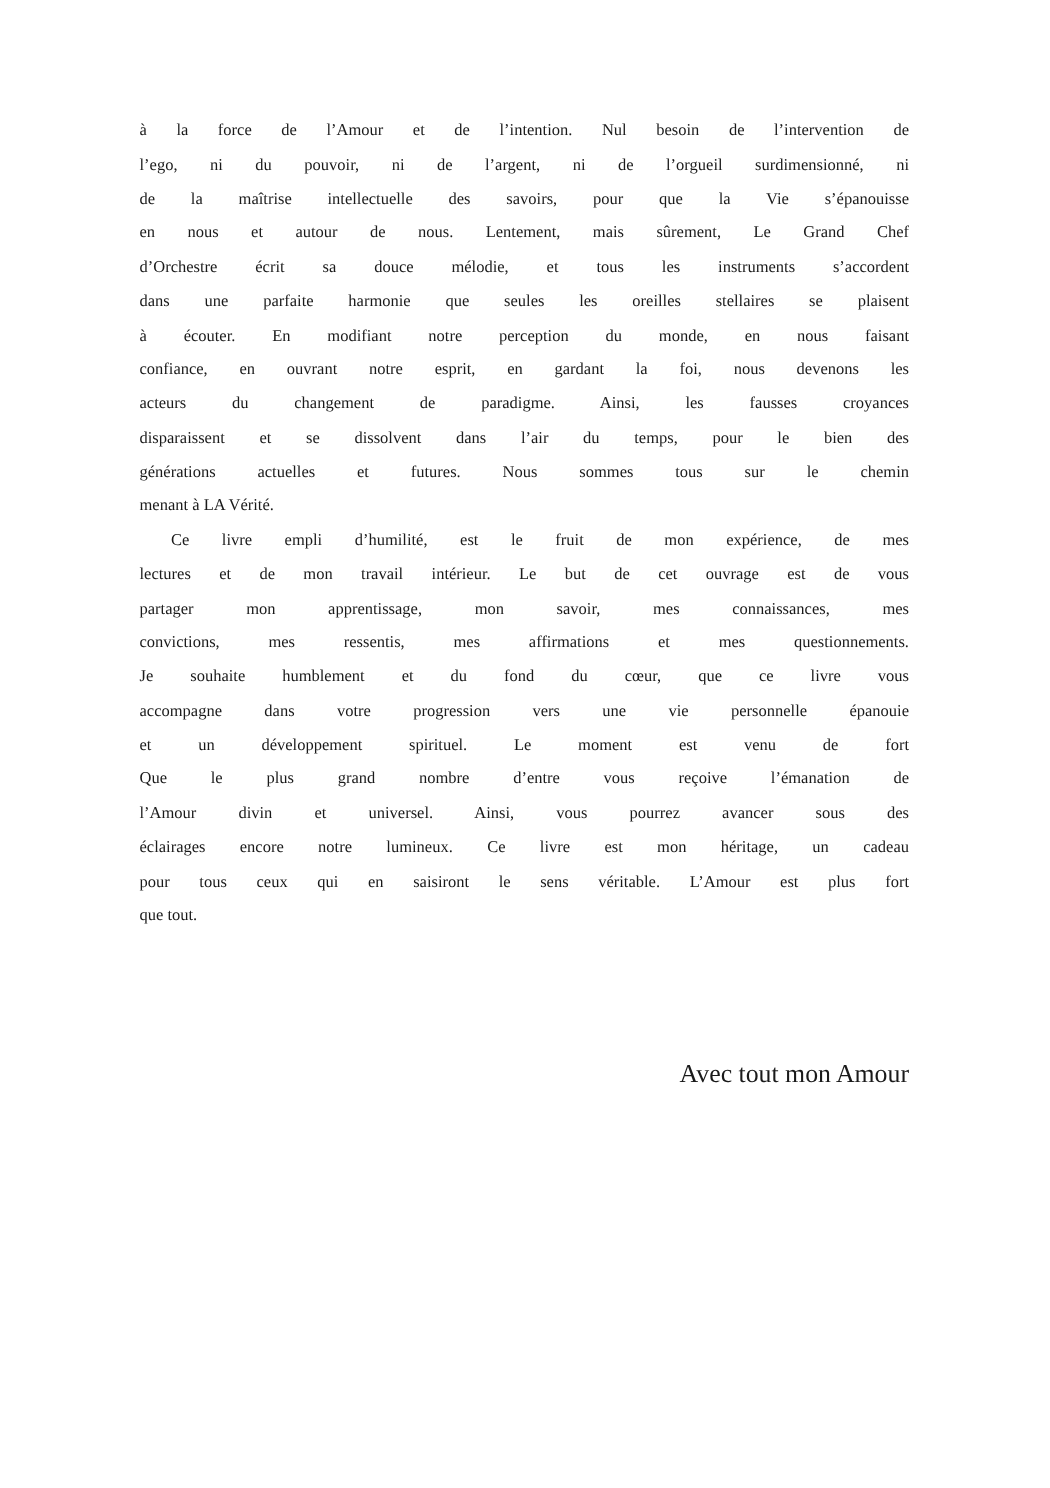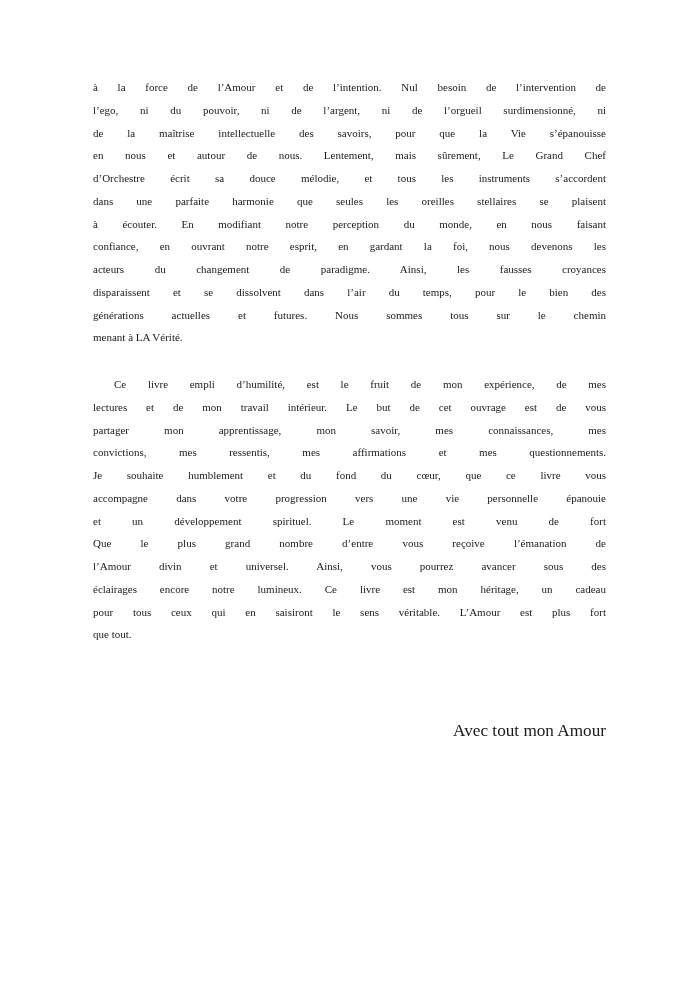--- a/index.html
+++ b/index.html
@@ -4,22 +4,22 @@
 <style>
   html, body { margin:0; padding:0; background:#ffffff; }
   body { width:700px; height:992px; position:relative; overflow:hidden; }
   .page {
     position:absolute; left:93px; top:76px; width:513px;
     font-family:"Liberation Serif", serif; font-size:11px; line-height:22.75px;
     color:#1a1a1a;
   }
   .line { display:block; white-space:nowrap; text-align:justify; text-align-last:justify; height:22.75px; }
   .line.last { text-align-last:left; }
-  .line.indent { padding-left:21px;margin-top:24px; }
-  .signature { position:absolute; left:93px; top:721px; width:513px; text-align:right;
+  .line.indent { padding-left:21px; }
+  .signature { position:absolute; left:93px; top:706px; width:513px; text-align:right;
     font-family:"Liberation Serif", serif; font-size:17.2px; color:#1a1a1a; }
 </style>
 </head>
 <body>
 
 <div class="page">
   <div>
     <span class="line">à la force de l’Amour et de l’intention. Nul besoin de l’intervention de</span>
     <span class="line">l’ego, ni du pouvoir, ni de l’argent, ni de l’orgueil surdimensionné, ni</span>
     <span class="line">de la maîtrise intellectuelle des savoirs, pour que la Vie s’épanouisse</span>

